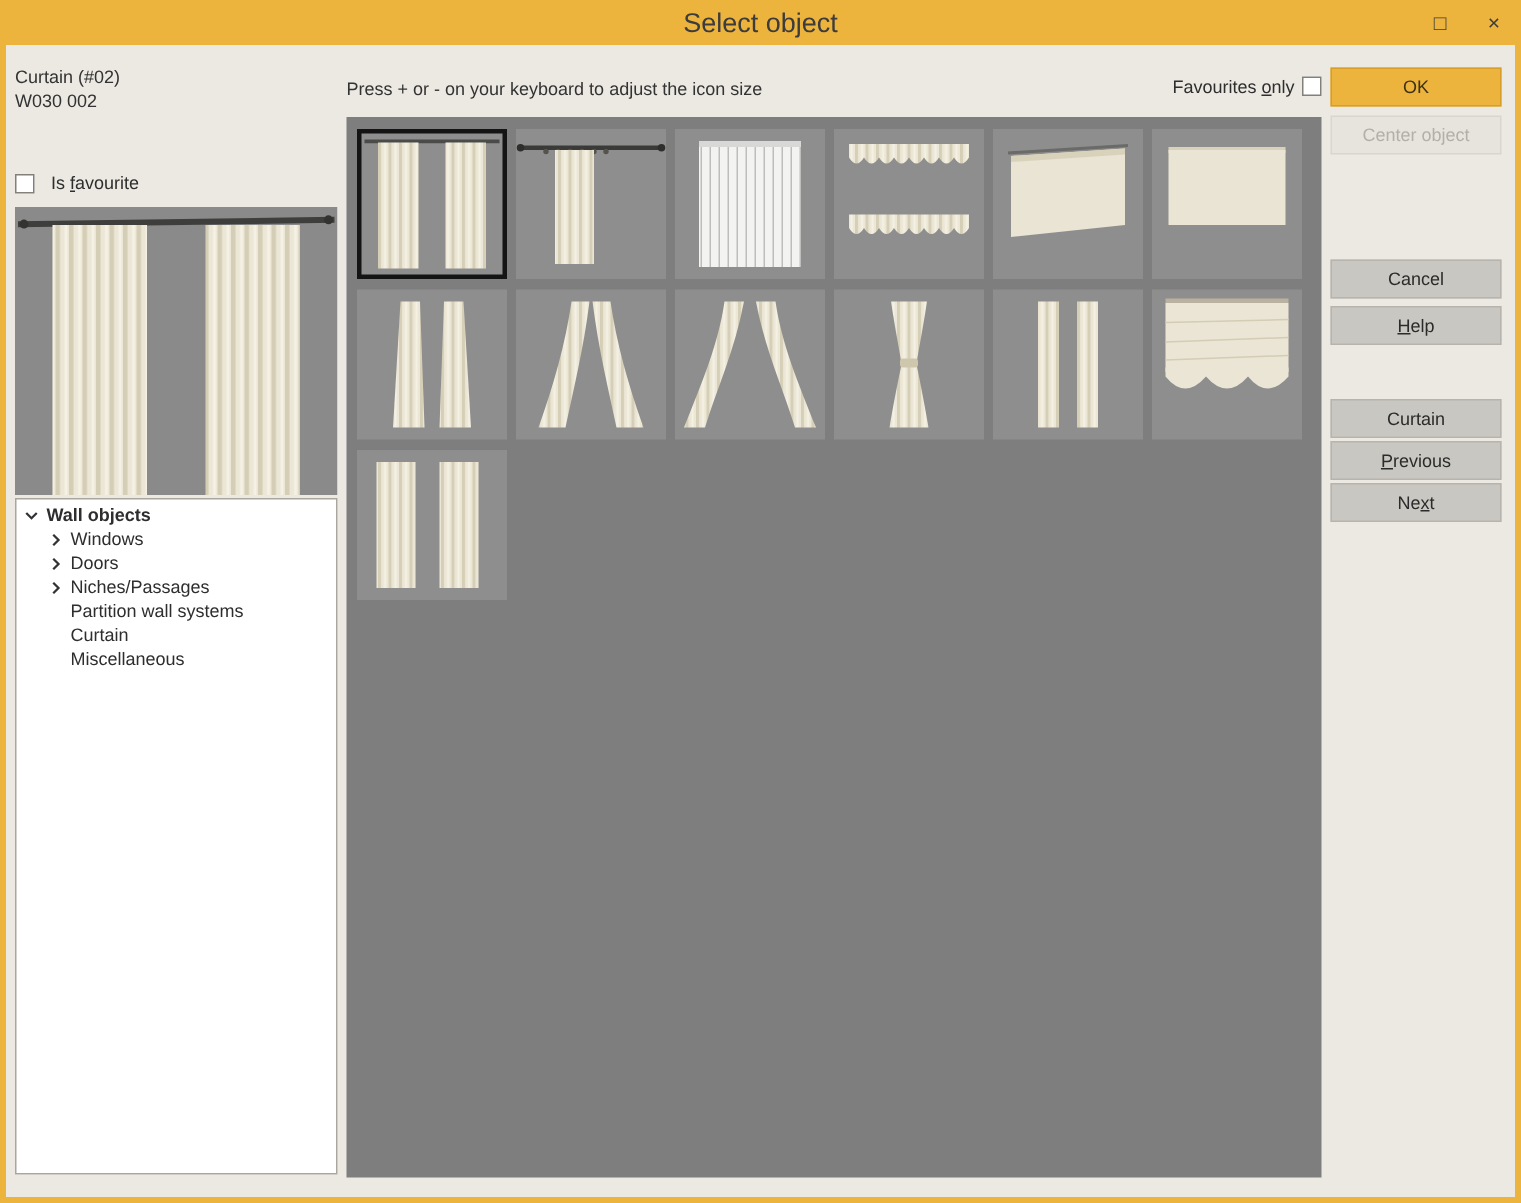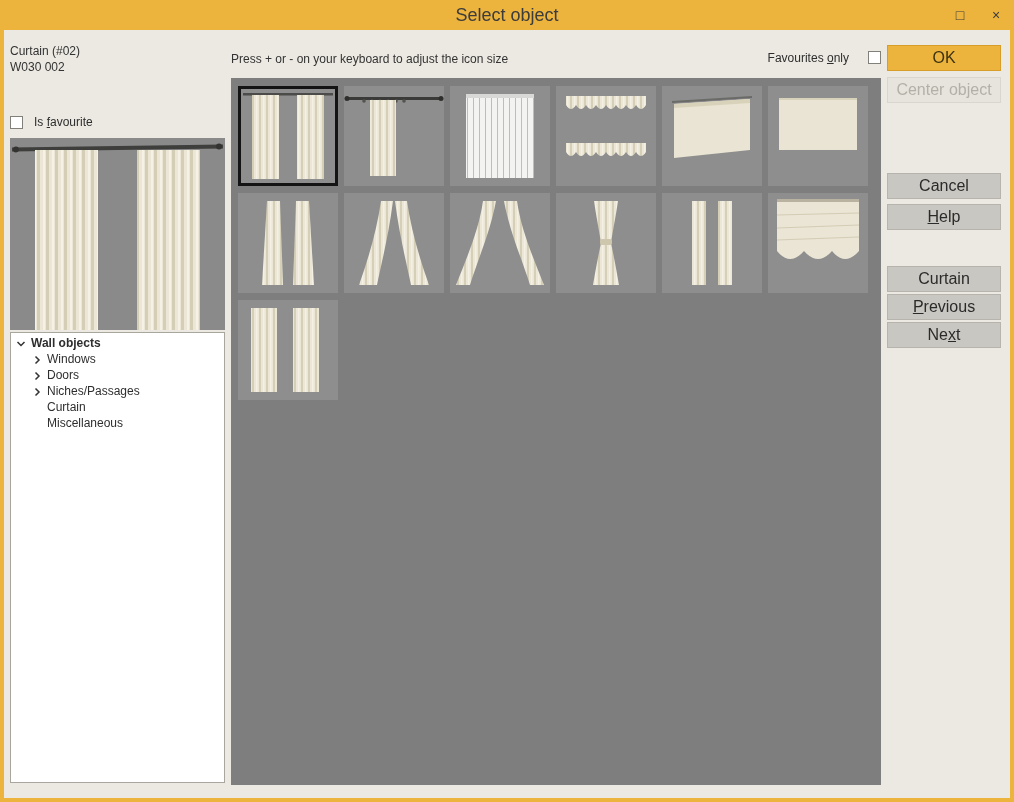--- a/index.html
+++ b/index.html
@@ -31,29 +31,29 @@
         border:1px solid #a9a69e;overflow:hidden;padding-top:2px}
   .tree-item{height:16px;line-height:16px;display:flex;align-items:center;cursor:pointer;white-space:nowrap}
   .tree-item.bold .tree-label{font-weight:bold}
   .tree-item.selected{background:#f8d189}
   .chev{display:inline-block;width:14px;height:12px;flex:0 0 auto}
   .chev svg{display:block;margin-top:1px}
   .tree-label{padding-left:2px}
 
   
   .hint{position:absolute;left:227px;top:22px;color:#333}
-  .fav-only-row{position:absolute;right:129px;top:21px;display:flex;gap:19px}
+  .fav-only-row{position:absolute;right:129px;top:21px;display:flex;gap:5px}
   .browser{position:absolute;left:227px;top:48px;width:650px;height:707px;background:#7e7e7e}
   .thumb{position:absolute;width:100px;height:100px;background:#8e8e8e;cursor:pointer}
   .thumb.selected{outline:3px solid #141414;outline-offset:-3px}
   .thumb svg{display:block}
 
   
   .btn{position:absolute;left:883px;width:114px;height:26px;background:#c9c7c1;border:1px solid #b7b4ad;
-       text-align:center;line-height:24px;color:#2b2b2b;cursor:pointer;font-size:16px}
+       text-align:center;line-height:24px;color:#2b2b2b;cursor:pointer;font-size:12px}
   .btn.primary{background:#ecb33d;border-color:#d79f2a;color:#3d3312}
   .btn.disabled{background:#e7e4dd;border-color:#d9d6cf;color:#b3b0a8;cursor:default}
   .btn-ok{top:15px}
   .btn-center{top:47px}
   .btn-cancel{top:143px}
   .btn-help{top:174px}
   .btn-search{top:236px}
   .btn-prev{top:264px}
   .btn-next{top:292px}
 </style>
@@ -126,20 +126,24 @@
         <div class="tree-item">
           <span class="chev" style="margin-left: 20px;">
             <svg width="12" height="12" viewBox="0 0 12 12">
               <polyline points="4.5,2.5 8,6 4.5,9.5" fill="none" stroke="#333" stroke-width="1.5"></polyline>
             </svg>
           </span>
           <span class="tree-label">Niches/Passages</span>
         </div>
         <div class="tree-item">
           <span class="chev" style="margin-left: 20px;"></span>
+          <span class="tree-label">Partition wall systems</span>
+        </div>
+        <div class="tree-item">
+          <span class="chev" style="margin-left: 20px;"></span>
           <span class="tree-label">Curtain</span>
         </div>
         <div class="tree-item">
           <span class="chev" style="margin-left: 20px;"></span>
           <span class="tree-label">Miscellaneous</span>
         </div>
       </div>
 
     <div class="hint">Press + or - on your keyboard to adjust the icon size</div>
 

